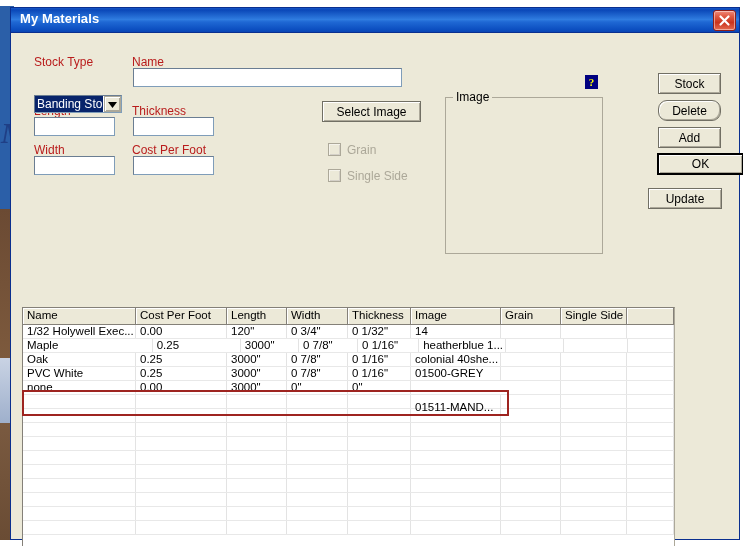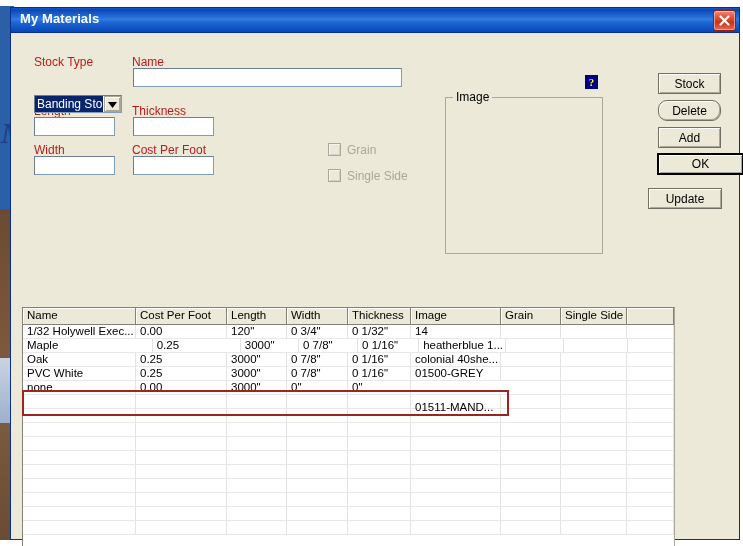--- a/index.html
+++ b/index.html
@@ -312,20 +312,23 @@
           </svg>
       </div>
     </div>
 
     <input class="tbox" style="left: 122px; top: 35px; width: 269px; height: 19px;" value="">
     <input class="tbox" style="left: 23px; top: 84px; width: 81px; height: 19px;" value="">
     <input class="tbox" style="left: 122px; top: 84px; width: 81px; height: 19px;" value="">
     <input class="tbox" style="left: 23px; top: 123px; width: 81px; height: 19px;" value="">
     <input class="tbox" style="left: 122px; top: 123px; width: 81px; height: 19px;" value="">
 
+    <div class="btn" style="left:311px; top:68px; width:99px; height:21px;">
+      <span>Select Image</span>
+    </div>
 
     <div class="chk" style="left:317px; top:110px;"></div>
     <div class="lbl disabled" style="left:336px; top:110px;">Grain</div>
     <div class="chk" style="left:317px; top:136px;"></div>
     <div class="lbl disabled" style="left:336px; top:136px;">Single Side</div>
 
     <div id="help-button">
       <div id="help-glyph">?</div>
     </div>
 

